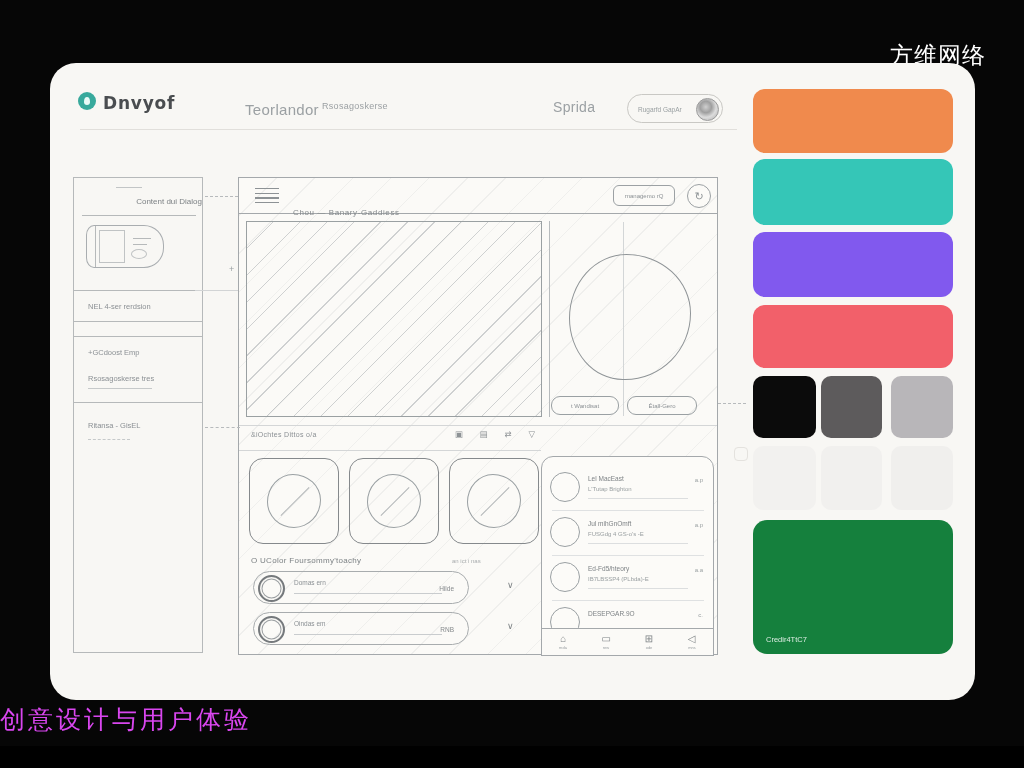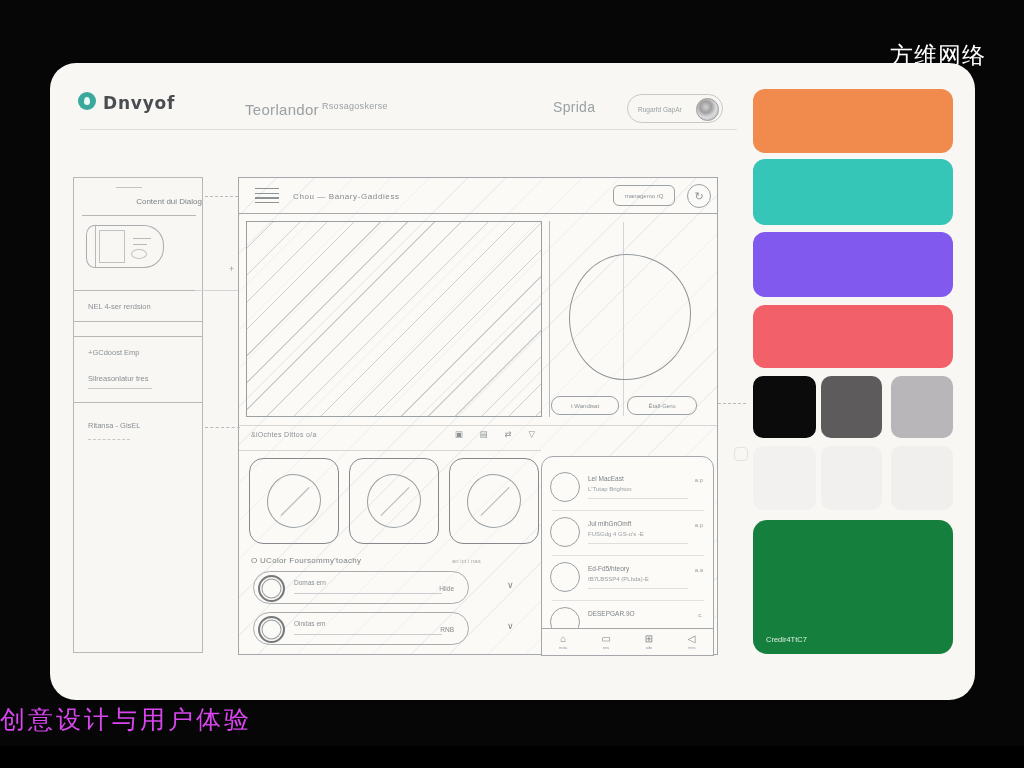--- a/index.html
+++ b/index.html
@@ -54,21 +54,21 @@
   .sb-item { position:absolute; left:14px; font-size:7.5px; color:#8b9094; }
   .sb-sub  { position:absolute; left:14px; top:210px; width:64px; height:1px; background:#c6c9ca; }
   .sb-dash { position:absolute; left:14px; top:261px; width:42px; border-top:1px dashed #c6c9ca; }
 
   
   .wf { left:188px; top:114px; width:480px; height:478px; border:1px solid #a4a8ab;
         background:repeating-linear-gradient(135deg, rgba(160,165,168,0) 0 26px, rgba(160,165,168,.13) 26px 27px), #fbfaf7; }
   .wf-header { position:absolute; left:0; top:0; width:100%; height:36px; border-bottom:1px solid #a4a8ab; }
   .burger { position:absolute; left:16px; top:10px; width:24px; }
   .burger i { display:block; height:1.4px; background:#8d9295; margin-bottom:3.2px; }
-  .wf-title { position:absolute; left:54px; top:14px; font-size:8px; color:#83888b; letter-spacing:.6px; }
+  .wf-title { position:absolute; left:54px; top:30px; font-size:8px; color:#83888b; letter-spacing:.6px; }
   .wf-btn { position:absolute; left:374px; top:7px; width:62px; height:21px; border:1px solid #9ca1a4;
             border-radius:6px; font-size:6px; color:#8b9094; text-align:center; line-height:20px; }
   .wf-refresh { position:absolute; left:448px; top:6px; width:24px; height:24px; border:1px solid #9ca1a4;
                 border-radius:50%; text-align:center; line-height:23px; font-size:11px; color:#8d9295; }
   .hero { position:absolute; left:7px; top:43px; width:296px; height:196px; border:1.3px solid #9aa0a2;
           background:repeating-linear-gradient(135deg, rgba(145,151,156,0) 0 18px, rgba(145,151,156,.42) 18px 19px); }
   .col-div { position:absolute; left:310px; top:43px; width:1px; height:196px; background:#b7bbbd; }
   .mid-line { position:absolute; left:384px; top:44px; width:1px; height:194px; background:#d3d6d7; }
   .circle-sketch { position:absolute; left:330px; top:76px; width:122px; height:126px;
                    border:1.2px solid #8f9497;
@@ -173,21 +173,21 @@
       <div class="pane"></div>
       <div class="scrib1"></div>
       <div class="scrib2"></div>
       <div class="scrib3"></div>
     </div>
     <div class="sb-div" style="top:112px"></div>
     <div class="sb-item" style="top:124px">NEL 4-ser rerdsion</div>
     <div class="sb-div" style="top:143px"></div>
     <div class="sb-div" style="top:158px"></div>
     <div class="sb-item" style="top:170px">+GCdoost Emp</div>
-    <div class="sb-item" style="top:196px">Silreasonlatur tres</div>
+    <div class="sb-item" style="top:196px">Rsosagoskerse tres</div>
     <div class="sb-sub"></div>
     <div class="sb-div" style="top:224px"></div>
     <div class="sb-item" style="top:243px">Ritansa - GisEL</div>
     <div class="sb-dash"></div>
   </div>
 
   <div class="abs wf">
     <div class="wf-header">
       <div class="burger">
           <i></i>

